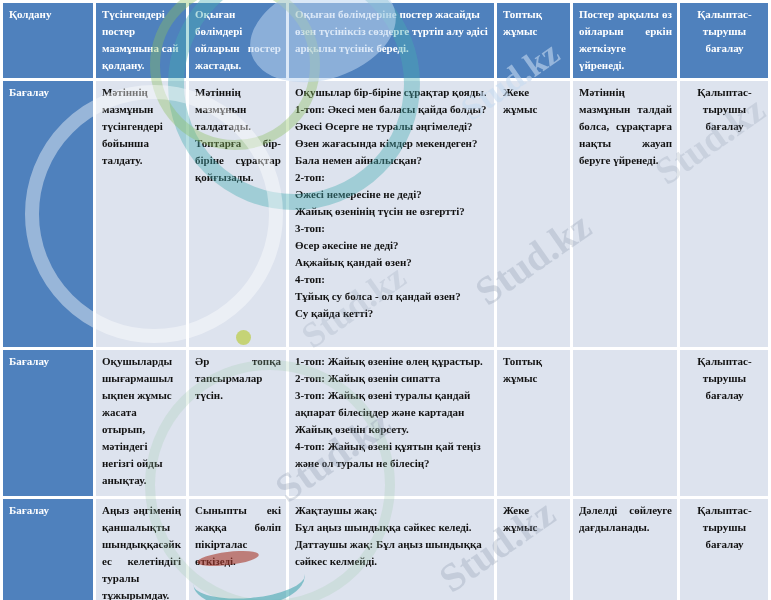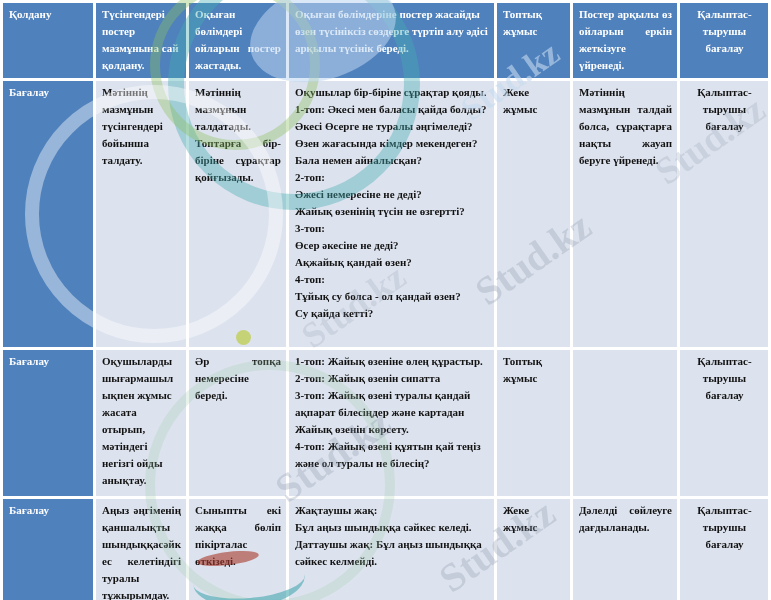--- a/index.html
+++ b/index.html
@@ -105,21 +105,21 @@
 4-топ:
 Тұйық су болса - ол қандай өзен?
 Су қайда кетті?</td>
       <td class="cell">Жеке жұмыс</td>
       <td class="cell justify">Мәтіннің мазмұнын талдай болса, сұрақтарға нақты жауап беруге үйренеді.</td>
       <td class="cell center">Қалыптас-тырушы бағалау</td>
     </tr>
     <tr style="height:146px">
       <td class="rowhdr">Бағалау</td>
       <td class="cell">Оқушыларды шығармашылықпен жұмыс жасата отырып, мәтіндегі негізгі ойды анықтау.</td>
-      <td class="cell justify">Әр топқа немересіне береді.</td>
+      <td class="cell justify">Әр топқа тапсырмалар түсін.</td>
       <td class="cell">1-топ: Жайық өзеніне өлең құрастыр.
 2-топ: Жайық өзенін сипатта
 3-топ: Жайық өзені туралы қандай ақпарат білесіңдер және картадан Жайық өзенін көрсету.
 4-топ: Жайық өзені құятын қай теңіз және ол туралы не білесің?</td>
       <td class="cell">Топтық жұмыс</td>
       <td class="cell"></td>
       <td class="cell center">Қалыптас-тырушы бағалау</td>
     </tr>
     <tr style="height:104px">
       <td class="rowhdr">Бағалау</td>

